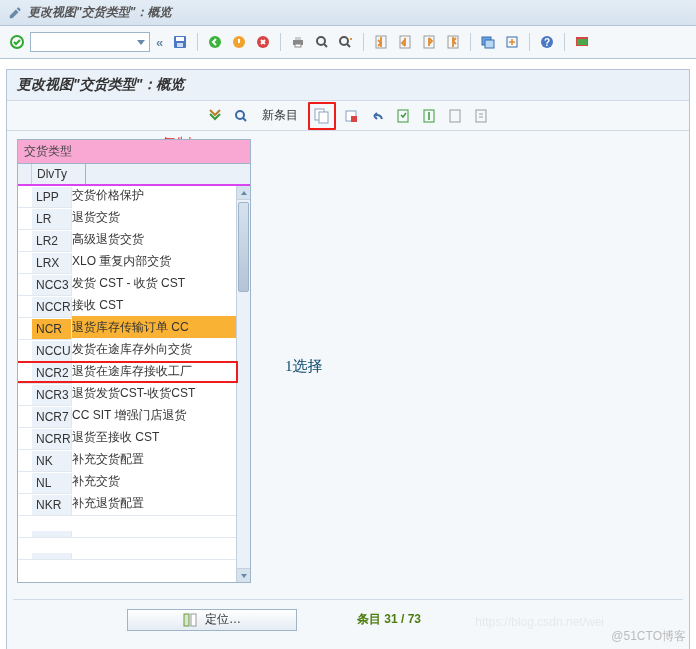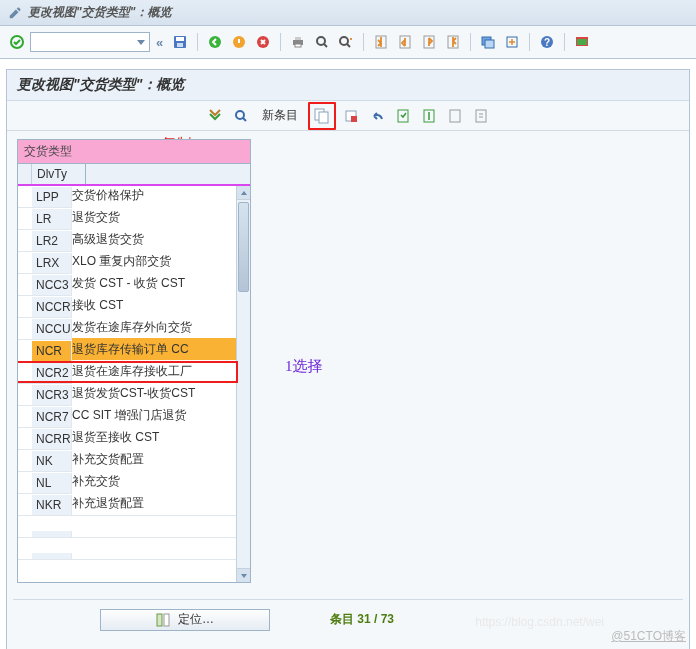--- a/index.html
+++ b/index.html
@@ -205,56 +205,55 @@
     border: 1px solid #9eb4c9;
     border-radius: 2px;
   }
 
   
   .annot {
     position: absolute;
     font-family: SimSun, serif;
     font-size: 15px;
   }
-  .annot-1 { color: #6d28d9; left: 290px; top: 385px; }
+  .annot-1 { color: #0c4a6e; left: 290px; top: 385px; }
   .annot-2 { color: #ef1c1c; left: 154px; top: 135px; }
 
   
   .footer {
     position: absolute;
     left: 6px; right: 6px;
     bottom: 16px;
     border-top: 1px solid #d0dbe6;
     padding-top: 6px;
     height: 34px;
     display: flex;
     align-items: center;
     background: #f5f8fb;
   }
   .position-btn {
-    margin-left: 87px;
+    margin-left: 114px;
     width: 170px; height: 22px;
     border: 1px solid #9eb4c9;
     background: linear-gradient(#fefefe,#e5ecf3);
     display: flex; align-items: center; justify-content: center;
     gap: 8px;
   }
   .status-text {
     margin-left: 60px;
     color: #4d7c0f;
     font-weight: bold;
   }
 
   .watermark {
     position: absolute;
     right: 10px;
     bottom: 4px;
     color: #bbb;
     font-size: 12px;
-    text-decoration: underline;
   }
   .watermark2 {
     position: absolute;
     right: 92px;
     bottom: 20px;
     color: #e8e8e8;
     font-size: 12px;
   }
   .subcontent {
     height: 510px;
@@ -482,29 +481,29 @@
           <div class="table-row">
             <div class="row-sel"></div>
             <div class="cell-code">NCC3</div>
             <div class="cell-desc">发货 CST - 收货 CST</div>
           </div>
           <div class="table-row">
             <div class="row-sel"></div>
             <div class="cell-code">NCCR</div>
             <div class="cell-desc">接收 CST</div>
           </div>
+          <div class="table-row row-highlight">
+            <div class="row-sel"></div>
+            <div class="cell-code">NCR</div>
+            <div class="cell-desc">退货库存传输订单 CC</div>
+          </div>
           <div class="table-row">
             <div class="row-sel"></div>
             <div class="cell-code">NCCU</div>
             <div class="cell-desc">发货在途库存外向交货</div>
-          </div>
-          <div class="table-row row-highlight">
-            <div class="row-sel"></div>
-            <div class="cell-code">NCR</div>
-            <div class="cell-desc">退货库存传输订单 CC</div>
           </div>
           <div class="table-row">
             <div class="row-sel"></div>
             <div class="cell-code">NCR2</div>
             <div class="cell-desc">退货在途库存接收工厂</div>
           </div>
           <div class="table-row">
             <div class="row-sel"></div>
             <div class="cell-code">NCR3</div>
             <div class="cell-desc">退货发货CST-收货CST</div>

